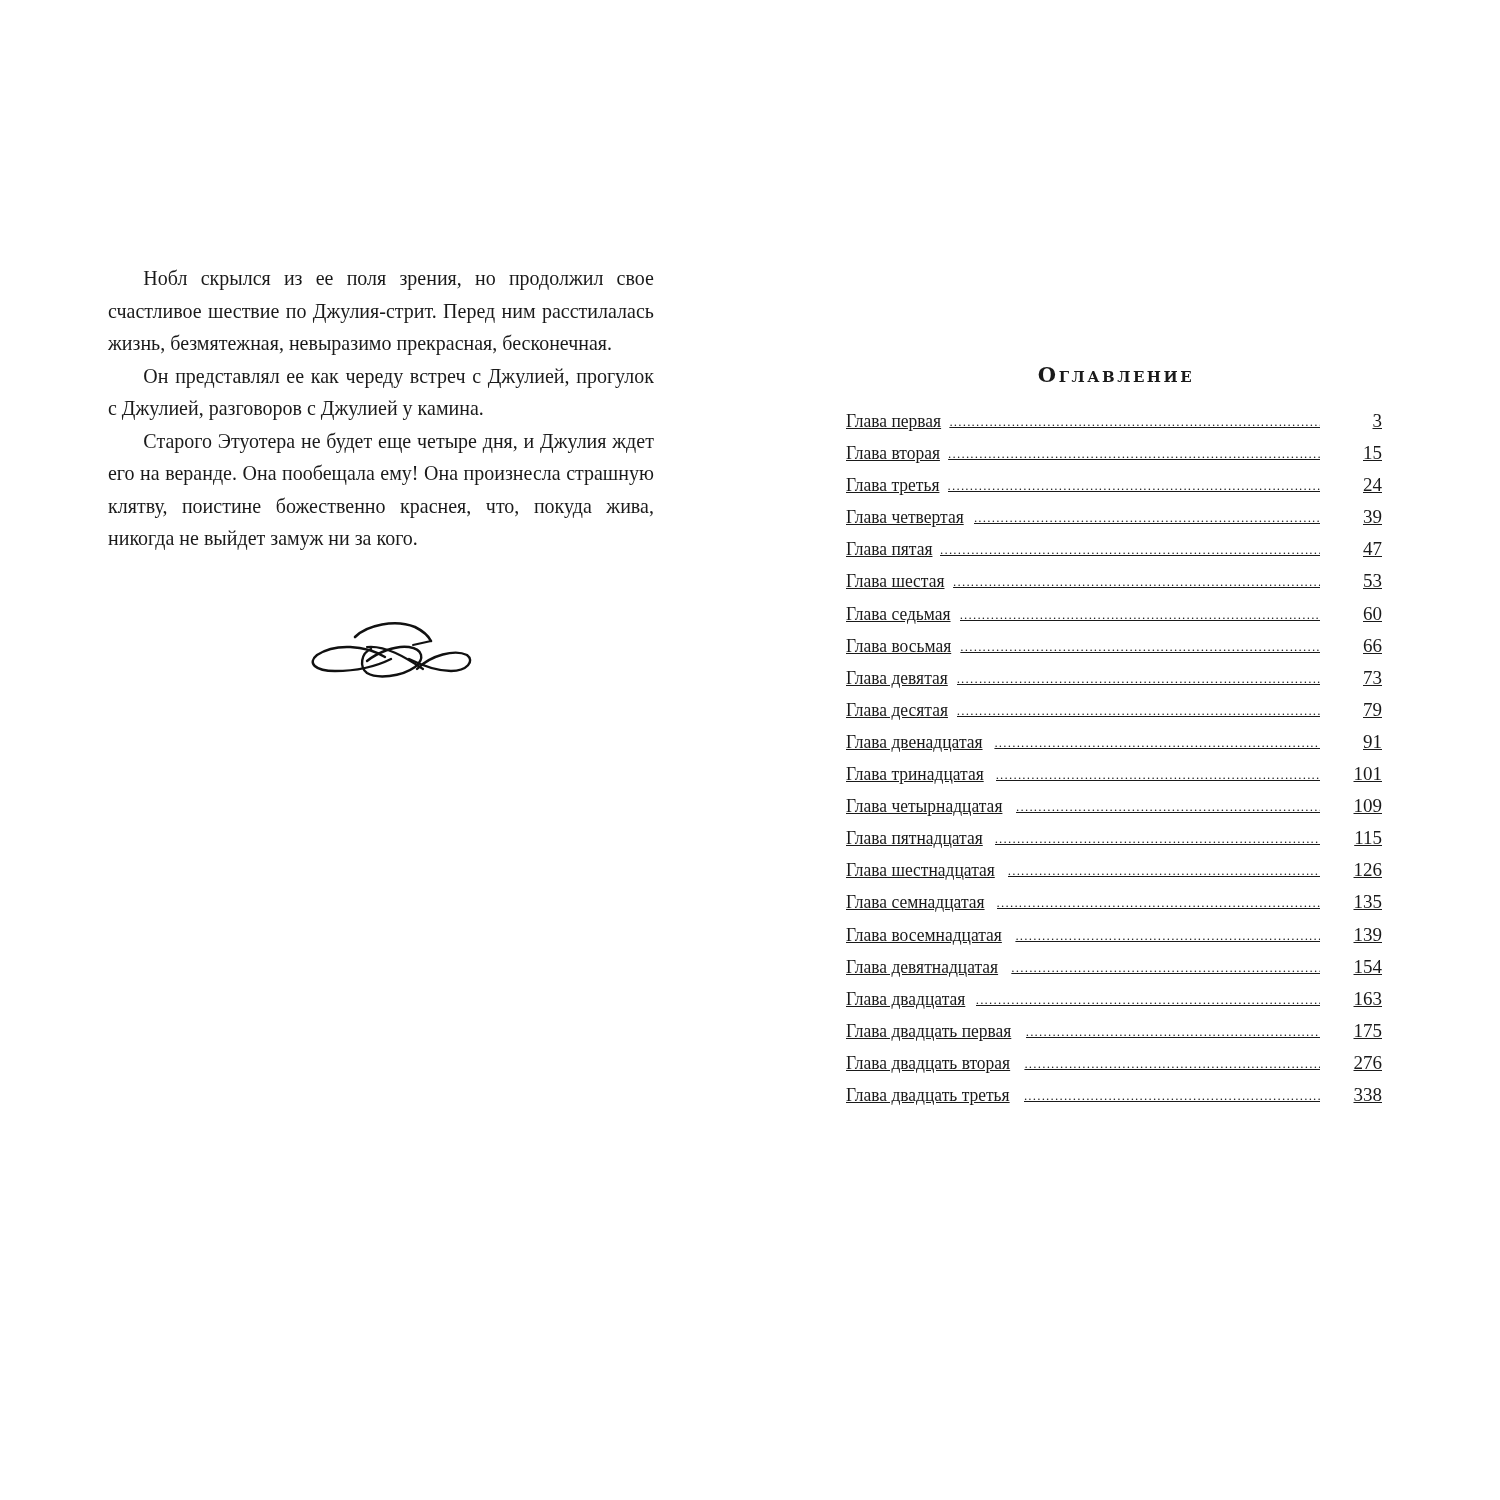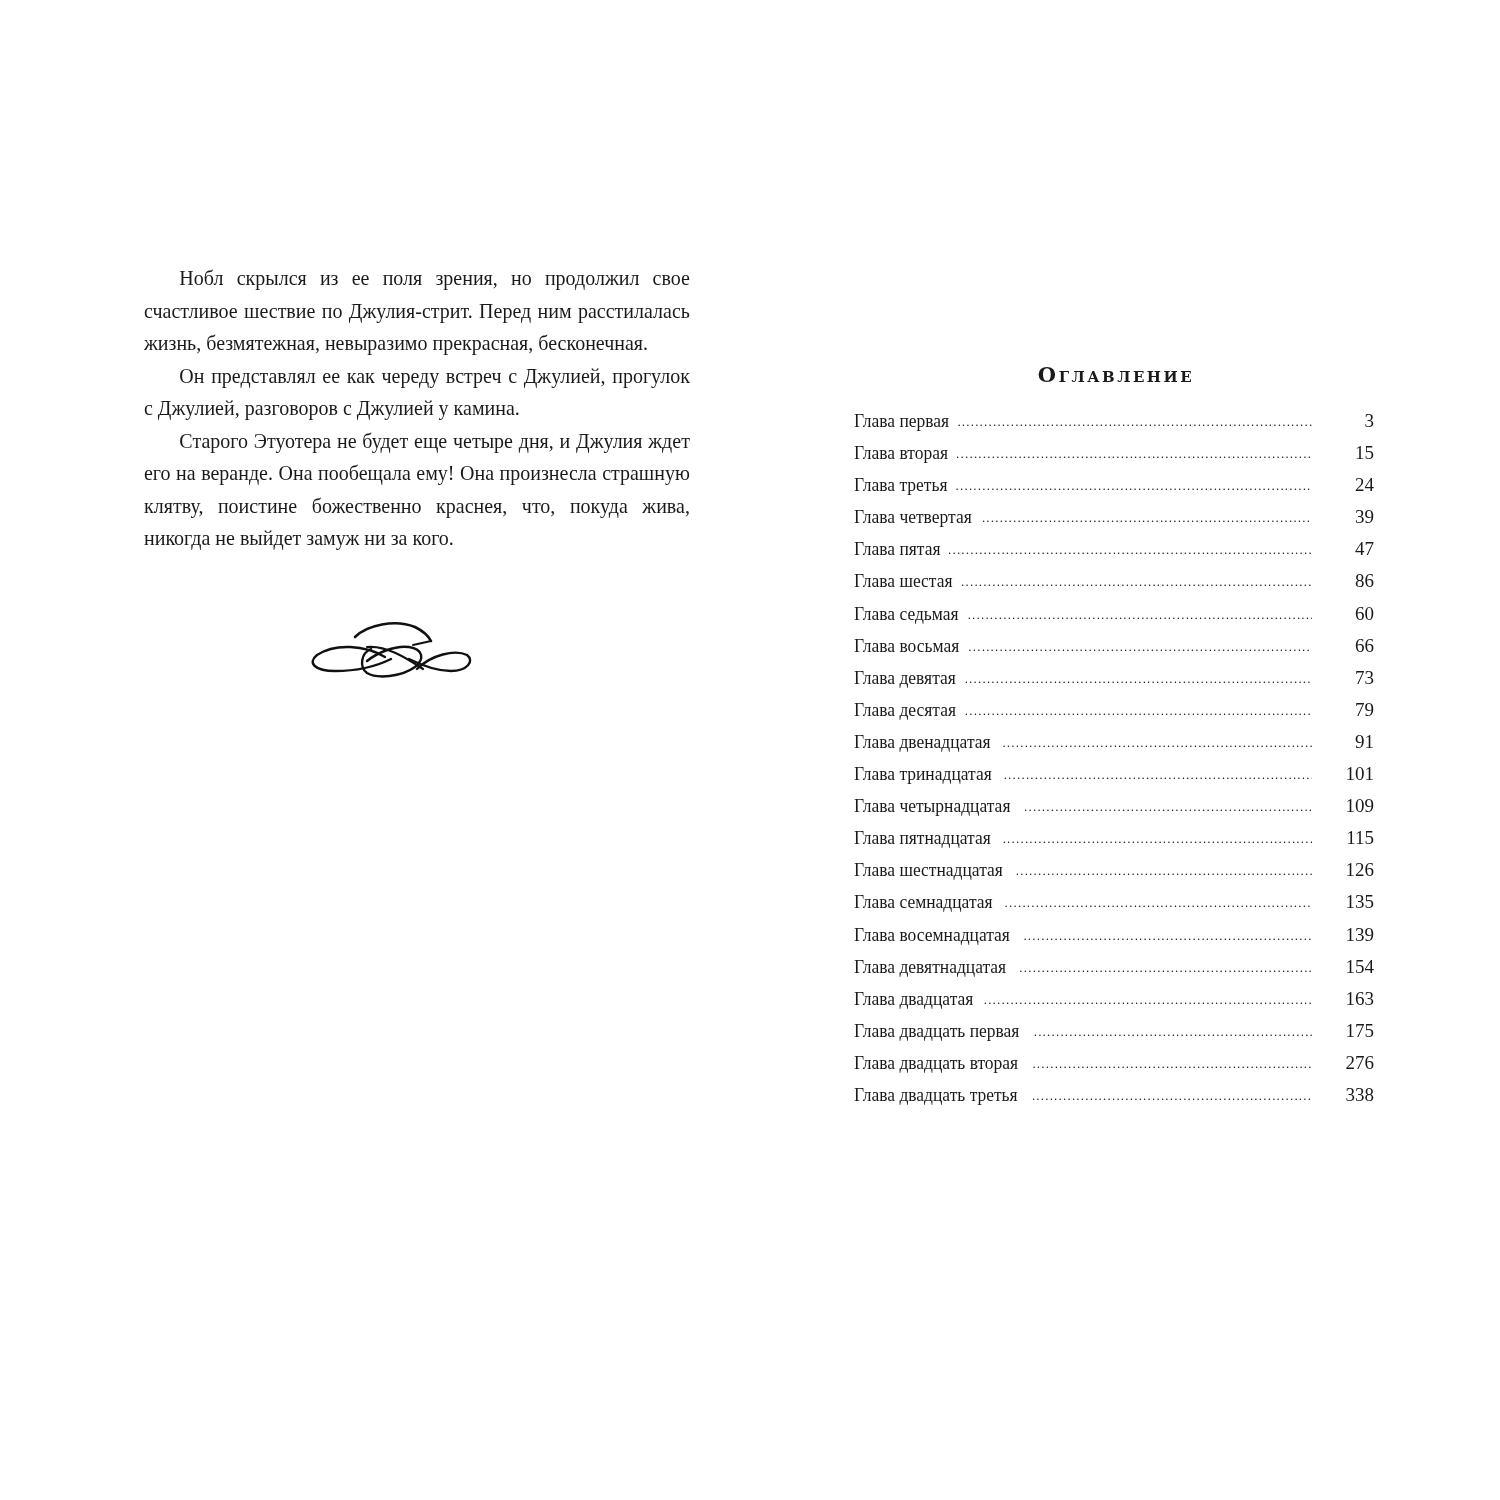--- a/index.html
+++ b/index.html
@@ -18,21 +18,20 @@
     .spread {
       position: absolute;
       inset: 0;
     }
     
     .page-left {
       position: absolute;
       left: 108px;
       top: 262px;
       width: 546px;
-      margin-left: 36px;
     }
     .para {
       margin: 0;
       font-size: 21.5px;
       line-height: 32.5px;
       text-align: justify;
       text-align-last: left;
       text-indent: 38px;
       hyphens: manual;
       transform: scaleX(0.93);
@@ -60,22 +59,23 @@
       font-variant: small-caps;
       font-family: "DejaVu Serif", "Liberation Serif", serif;
       margin: 0 0 15px 0;
       height: 30px;
       line-height: 30px;
       color: #1a1a1a;
       padding-left: 4px;
     }
     .toc-list {
       list-style: none;
-      margin: 8px;
+      margin: 0;
       padding: 0;
+      text-decoration: underline;
     }
     .toc-item {
       display: flex;
       align-items: baseline;
       height: 32.1px;
       font-size: 19px;
       line-height: 32px;
     }
     .toc-label {
       white-space: nowrap;
@@ -153,21 +153,21 @@
           <span class="toc-page">39</span>
         </li>
       <li class="toc-item">
           <span class="toc-label">Глава пятая</span>
           <span class="toc-dots"></span>
           <span class="toc-page">47</span>
         </li>
       <li class="toc-item">
           <span class="toc-label">Глава шестая</span>
           <span class="toc-dots"></span>
-          <span class="toc-page">86</span>
+          <span class="toc-page">53</span>
         </li>
       <li class="toc-item">
           <span class="toc-label">Глава седьмая</span>
           <span class="toc-dots"></span>
           <span class="toc-page">60</span>
         </li>
       <li class="toc-item">
           <span class="toc-label">Глава восьмая</span>
           <span class="toc-dots"></span>
           <span class="toc-page">66</span>

